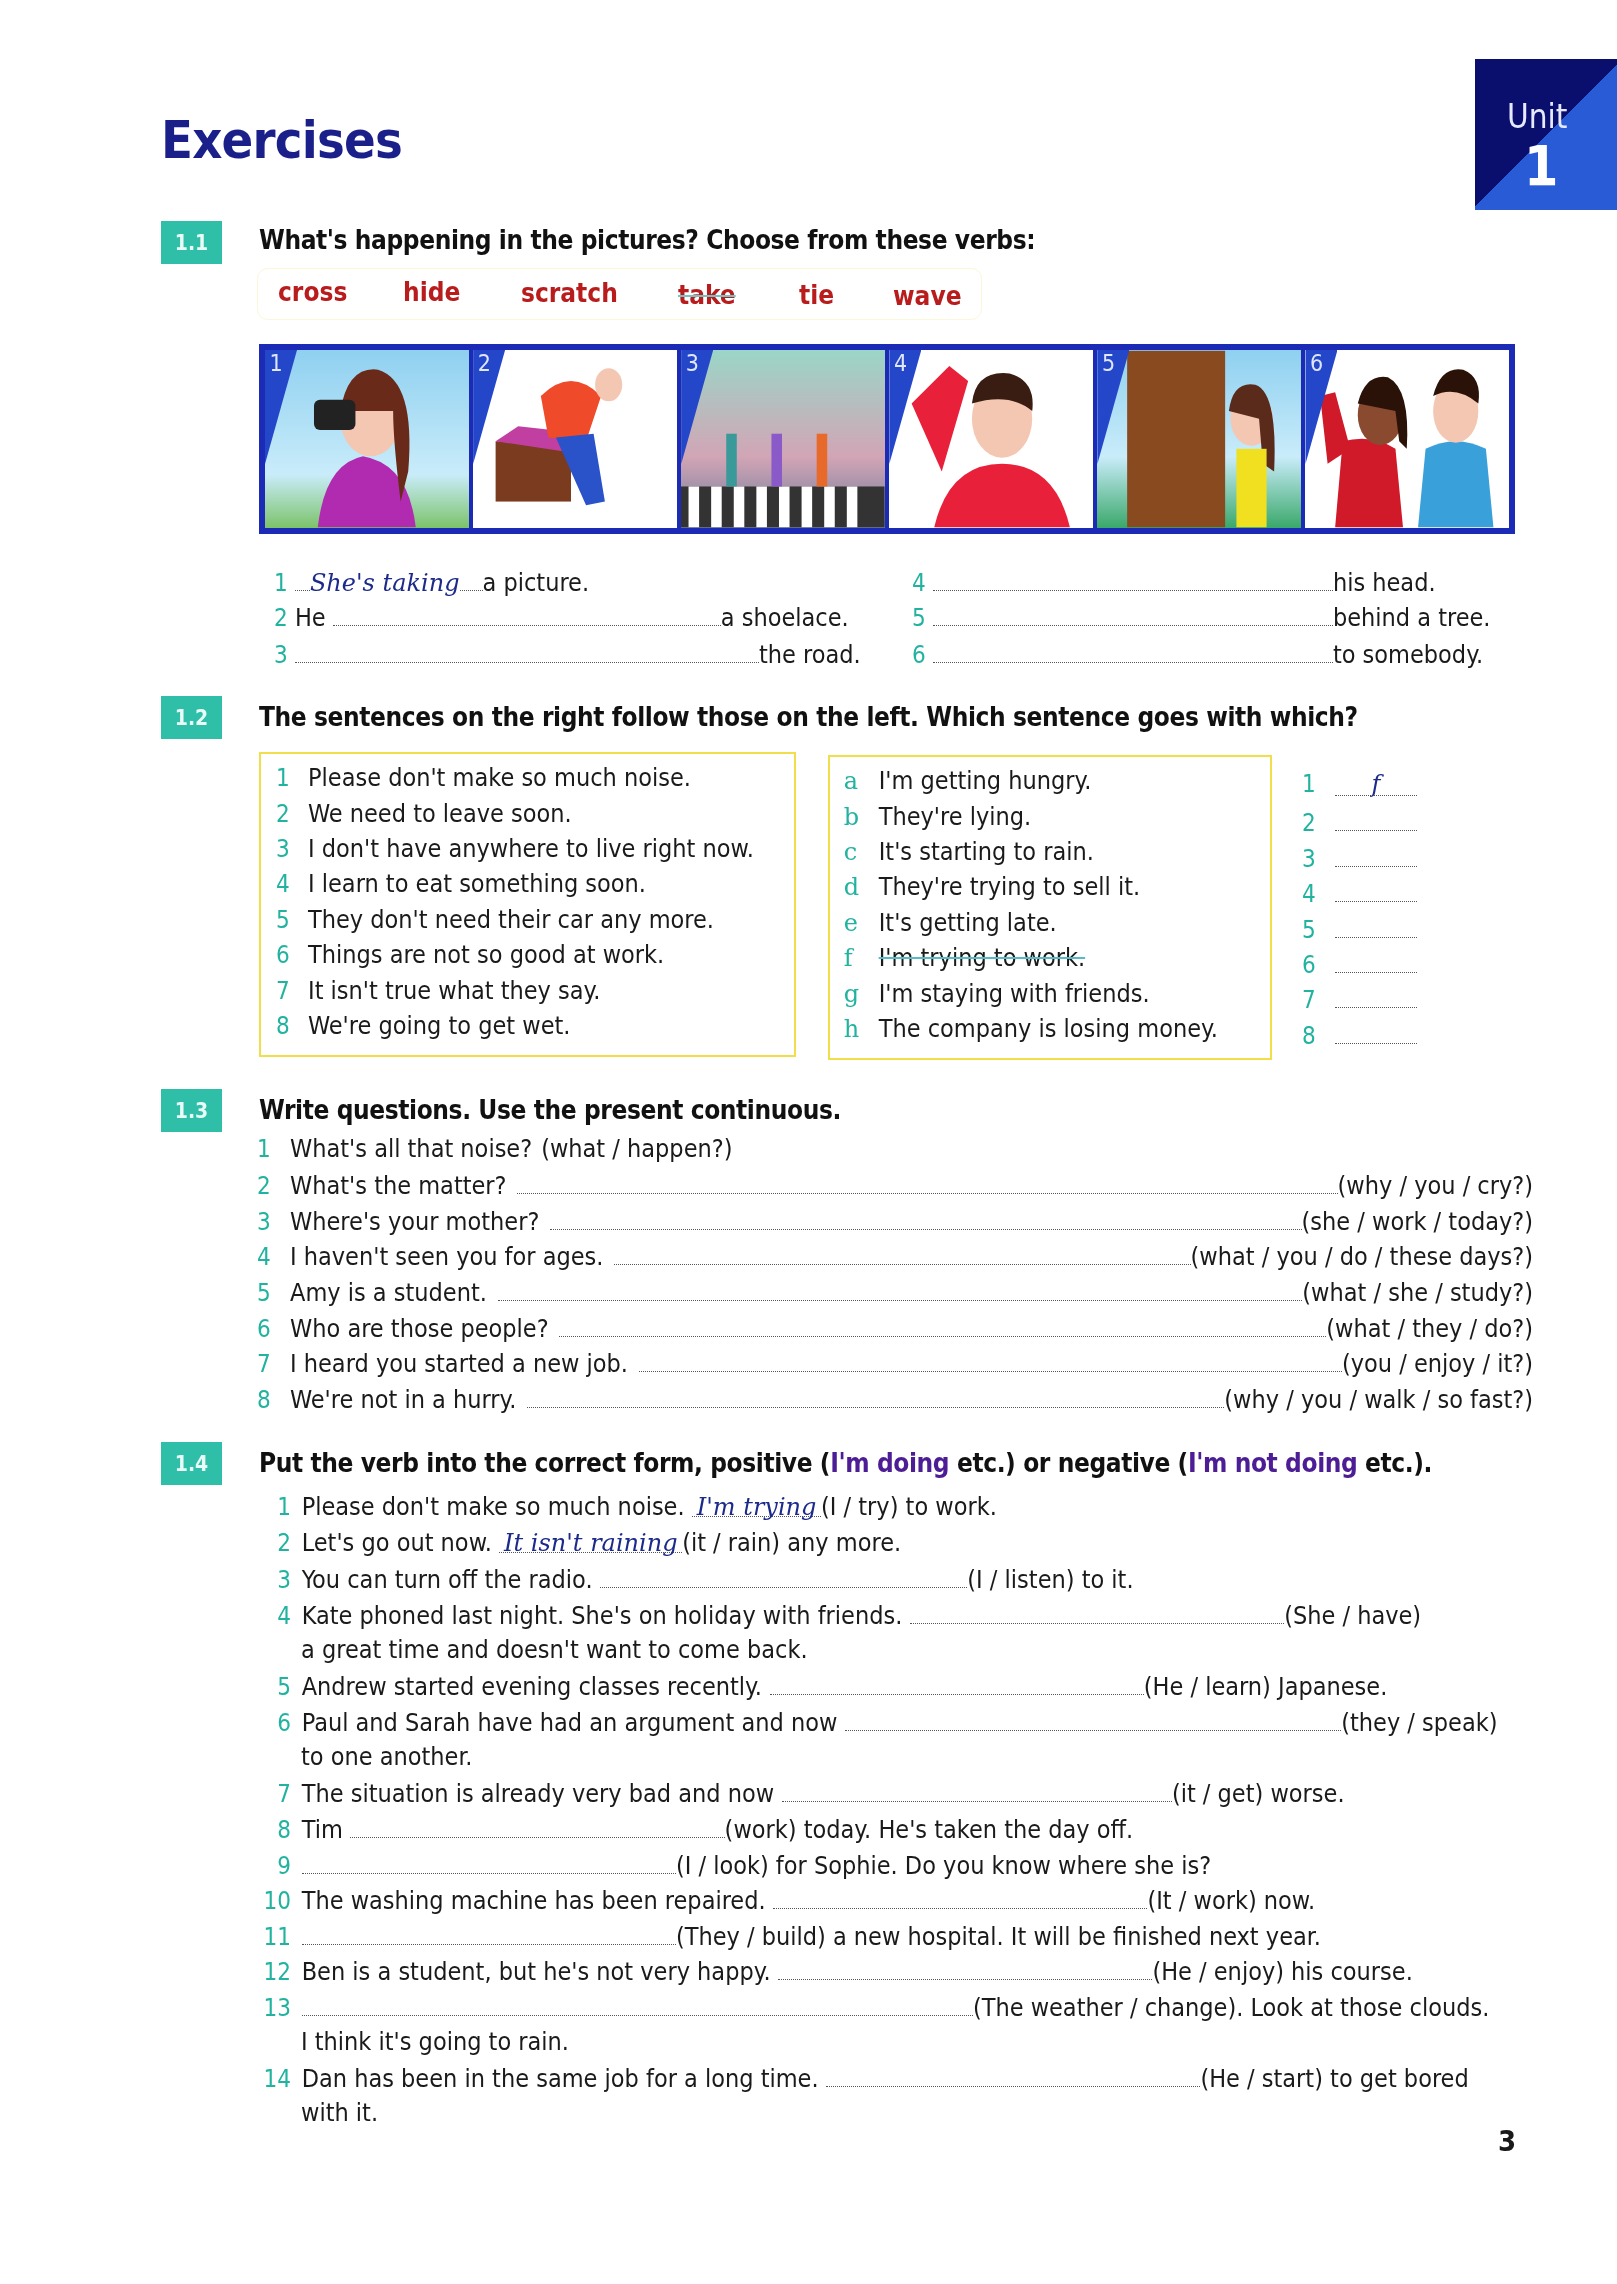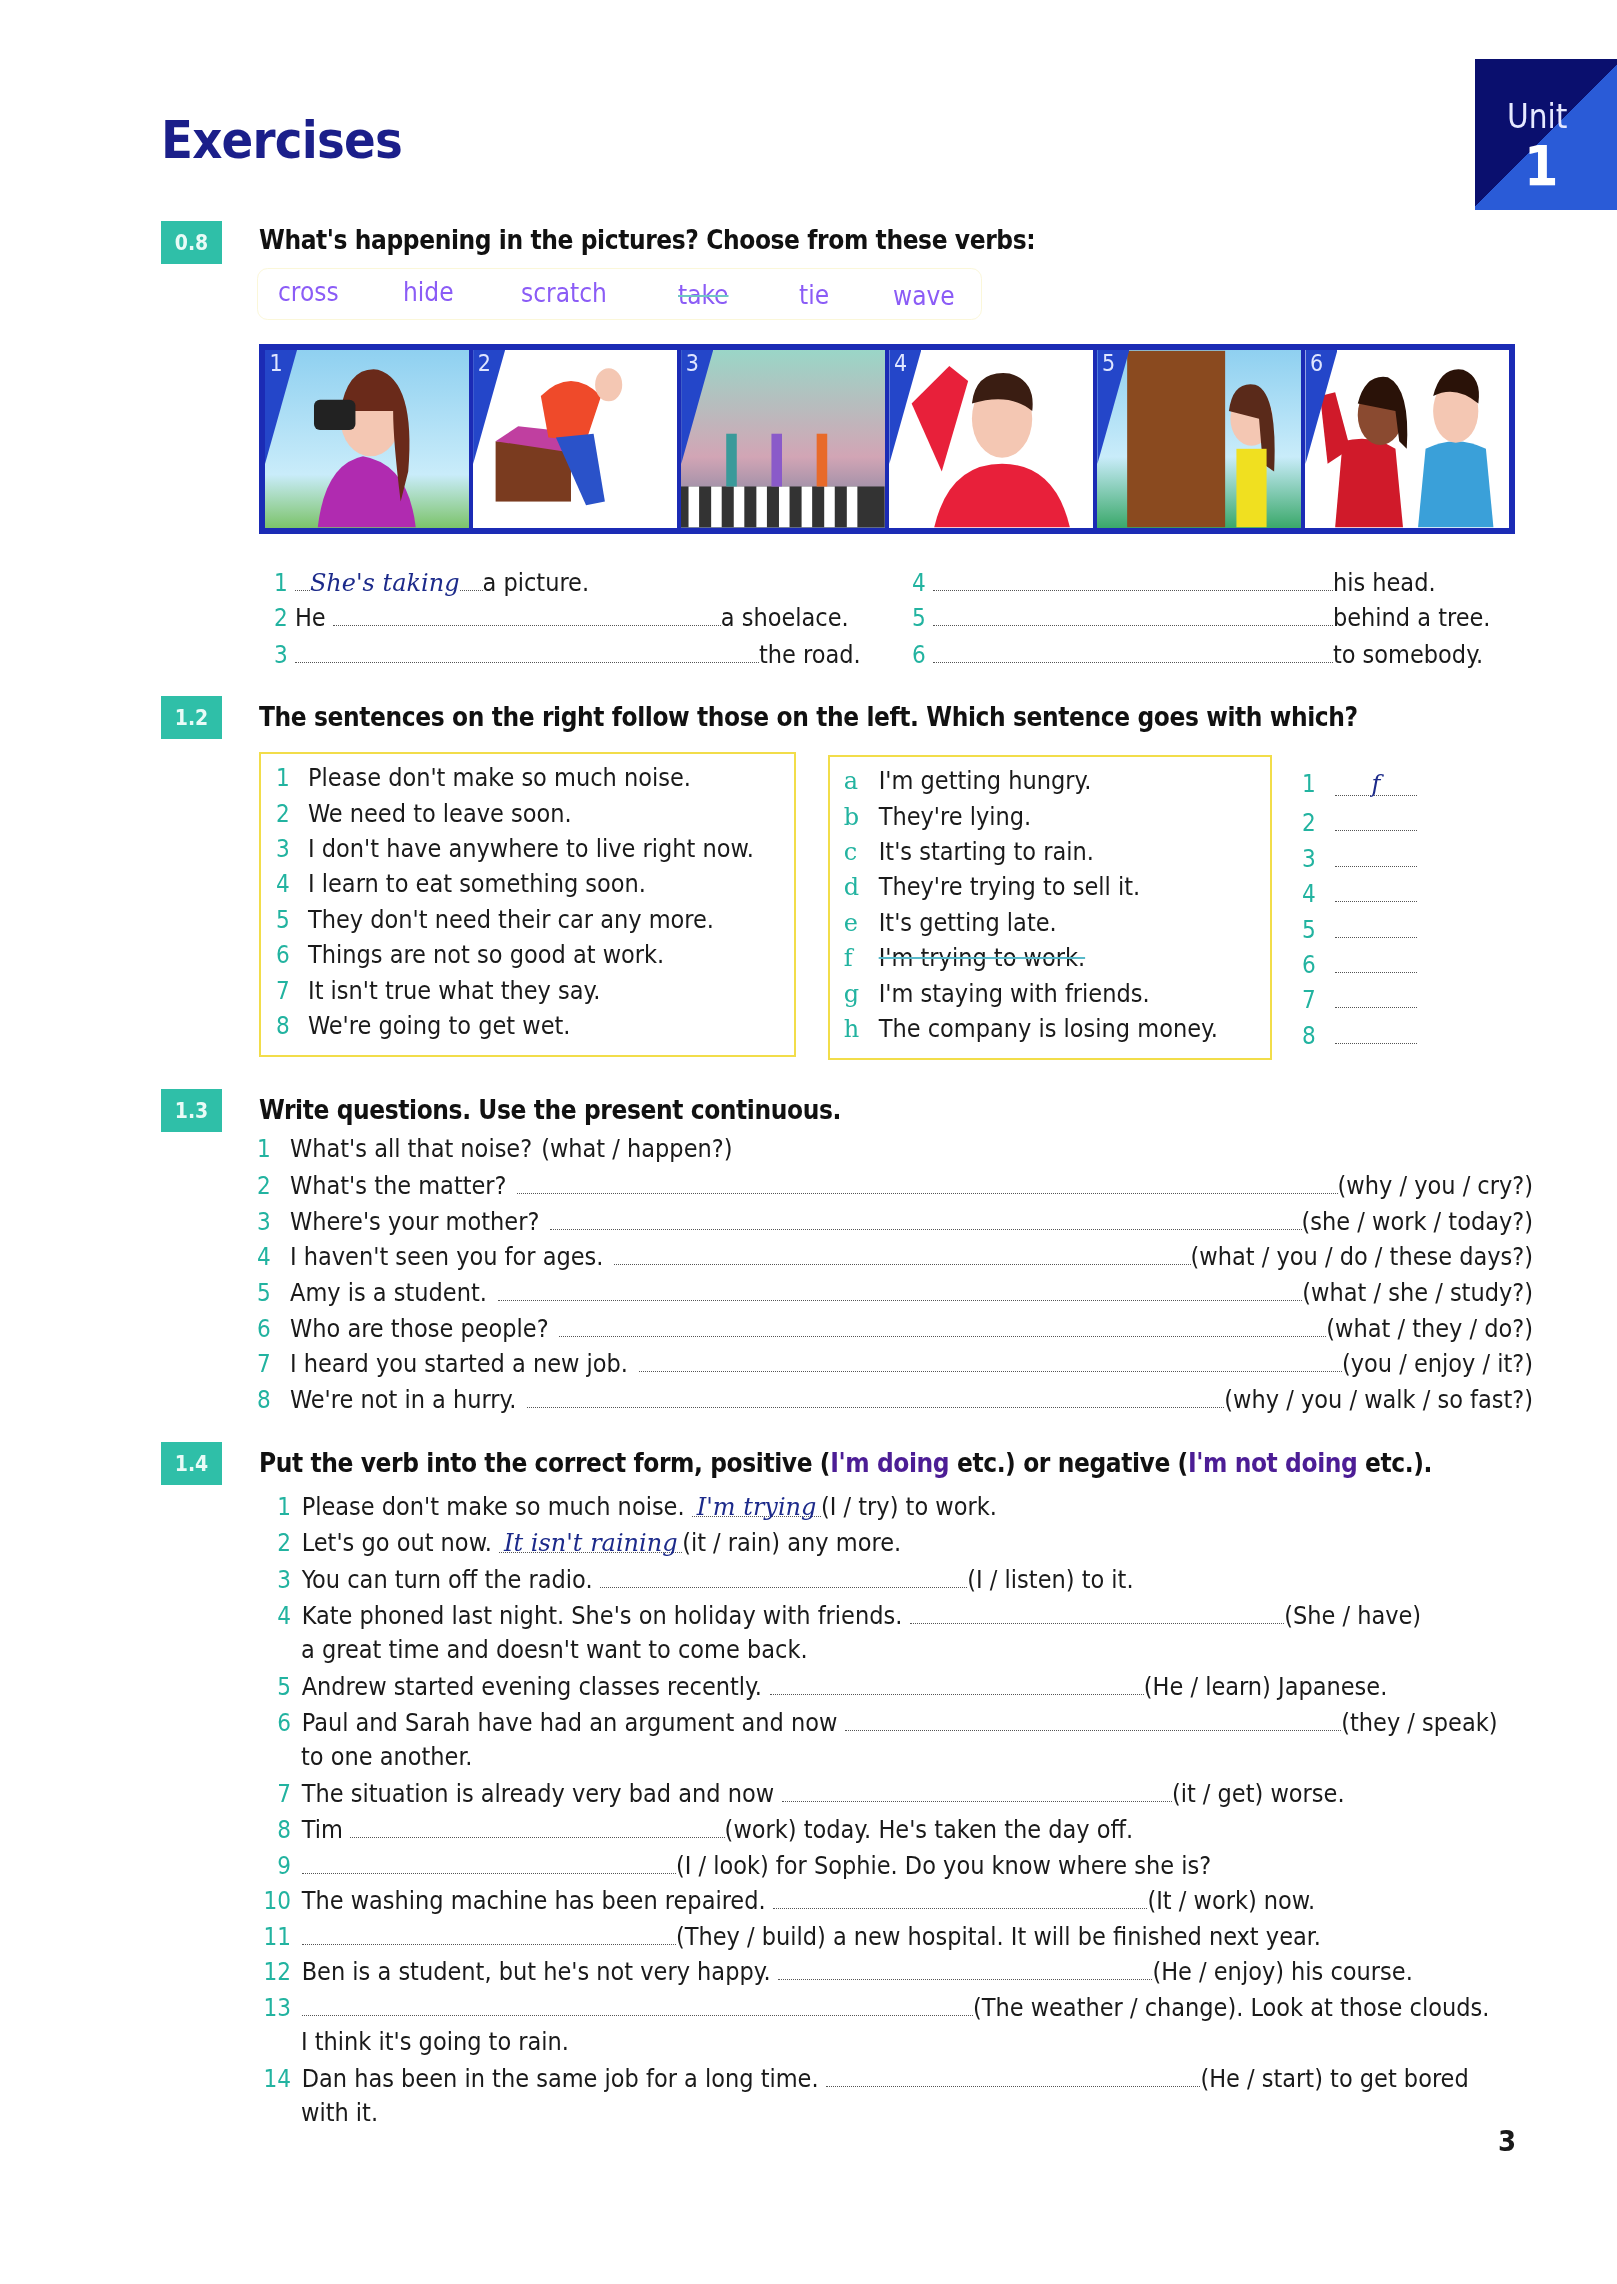--- a/index.html
+++ b/index.html
@@ -12,21 +12,21 @@
   .unit-label { position: absolute; left: 32px; top: 38px; color: #e6e9ff; font-size: 33px; }
   .unit-num { position: absolute; left: 49px; top: 75px; color: #ffffff; font-size: 55px; font-weight: bold; }
 
   .badge { width: 61px; height: 43px; background: #2fbfa8; color: #e9fbf7; font-weight: bold;
            font-size: 21px; display: flex; align-items: center; justify-content: center; }
   .heading { font-size: 26px; font-weight: bold; color: #111; letter-spacing: -0.4px; }
   .accent { color: #4c1d95; }
 
   .verbbox { left: 257px; top: 268px; width: 723px; height: 50px; border: 1.5px solid #fbf7d9;
              border-radius: 10.7px; display: flex; align-items: center; gap: 0; }
-  .verb { font-size: 26px; font-weight: normal; color: #8b5cf6; position: absolute; }
+  .verb { font-size: 26px; font-weight: bold; color: #b91c1c; position: absolute; }
   .strike { text-decoration: line-through; text-decoration-color: #6fc7c5; }
 
   .pics { left: 259px; top: 344px; width: 1256px; height: 190px; background: #1b2bb5; padding: 6px; box-sizing: border-box;
           display: flex; gap: 4.6px; }
   .pic { flex: 1; position: relative; overflow: hidden; background: #fff; }
   .picnum { position: absolute; left: 0; top: 0; width: 32px; height: 114px; background: #2446c9;
             clip-path: polygon(0 0, 100% 0, 0 100%); color: #dfe6ff; font-size: 23px; padding-left: 4.6px; box-sizing: border-box; }
 
   .num { color: #22b3a0; font-size: 24px; }
   .line { font-size: 25px; color: #1a1a1a; white-space: nowrap; }
@@ -39,21 +39,21 @@
 </style>
 </head>
 <body>
 
 <div class="abs title">Exercises</div>
 <div class="abs unit-tab">
   <span class="unit-label">Unit</span>
   <span class="unit-num">1</span>
 </div>
 
-<div class="abs badge" style="left:161px;top:221px;">0.8</div>
+<div class="abs badge" style="left:161px;top:221px;">1.1</div>
 <div class="abs heading" style="left:259px;top:225px;">What's happening in the pictures?  Choose from these verbs:</div>
 <div class="abs verbbox">
   <span class="verb" style="left:20px;top:7.6px;">cross</span>
   <span class="verb" style="left:145px;top:7.6px;">hide</span>
   <span class="verb" style="left:263px;top:9px;">scratch</span>
   <span class="verb strike" style="left:420px;top:10.7px;">take</span>
   <span class="verb" style="left:541px;top:10.7px;">tie</span>
   <span class="verb" style="left:635px;top:12px;">wave</span>
 </div>
 

